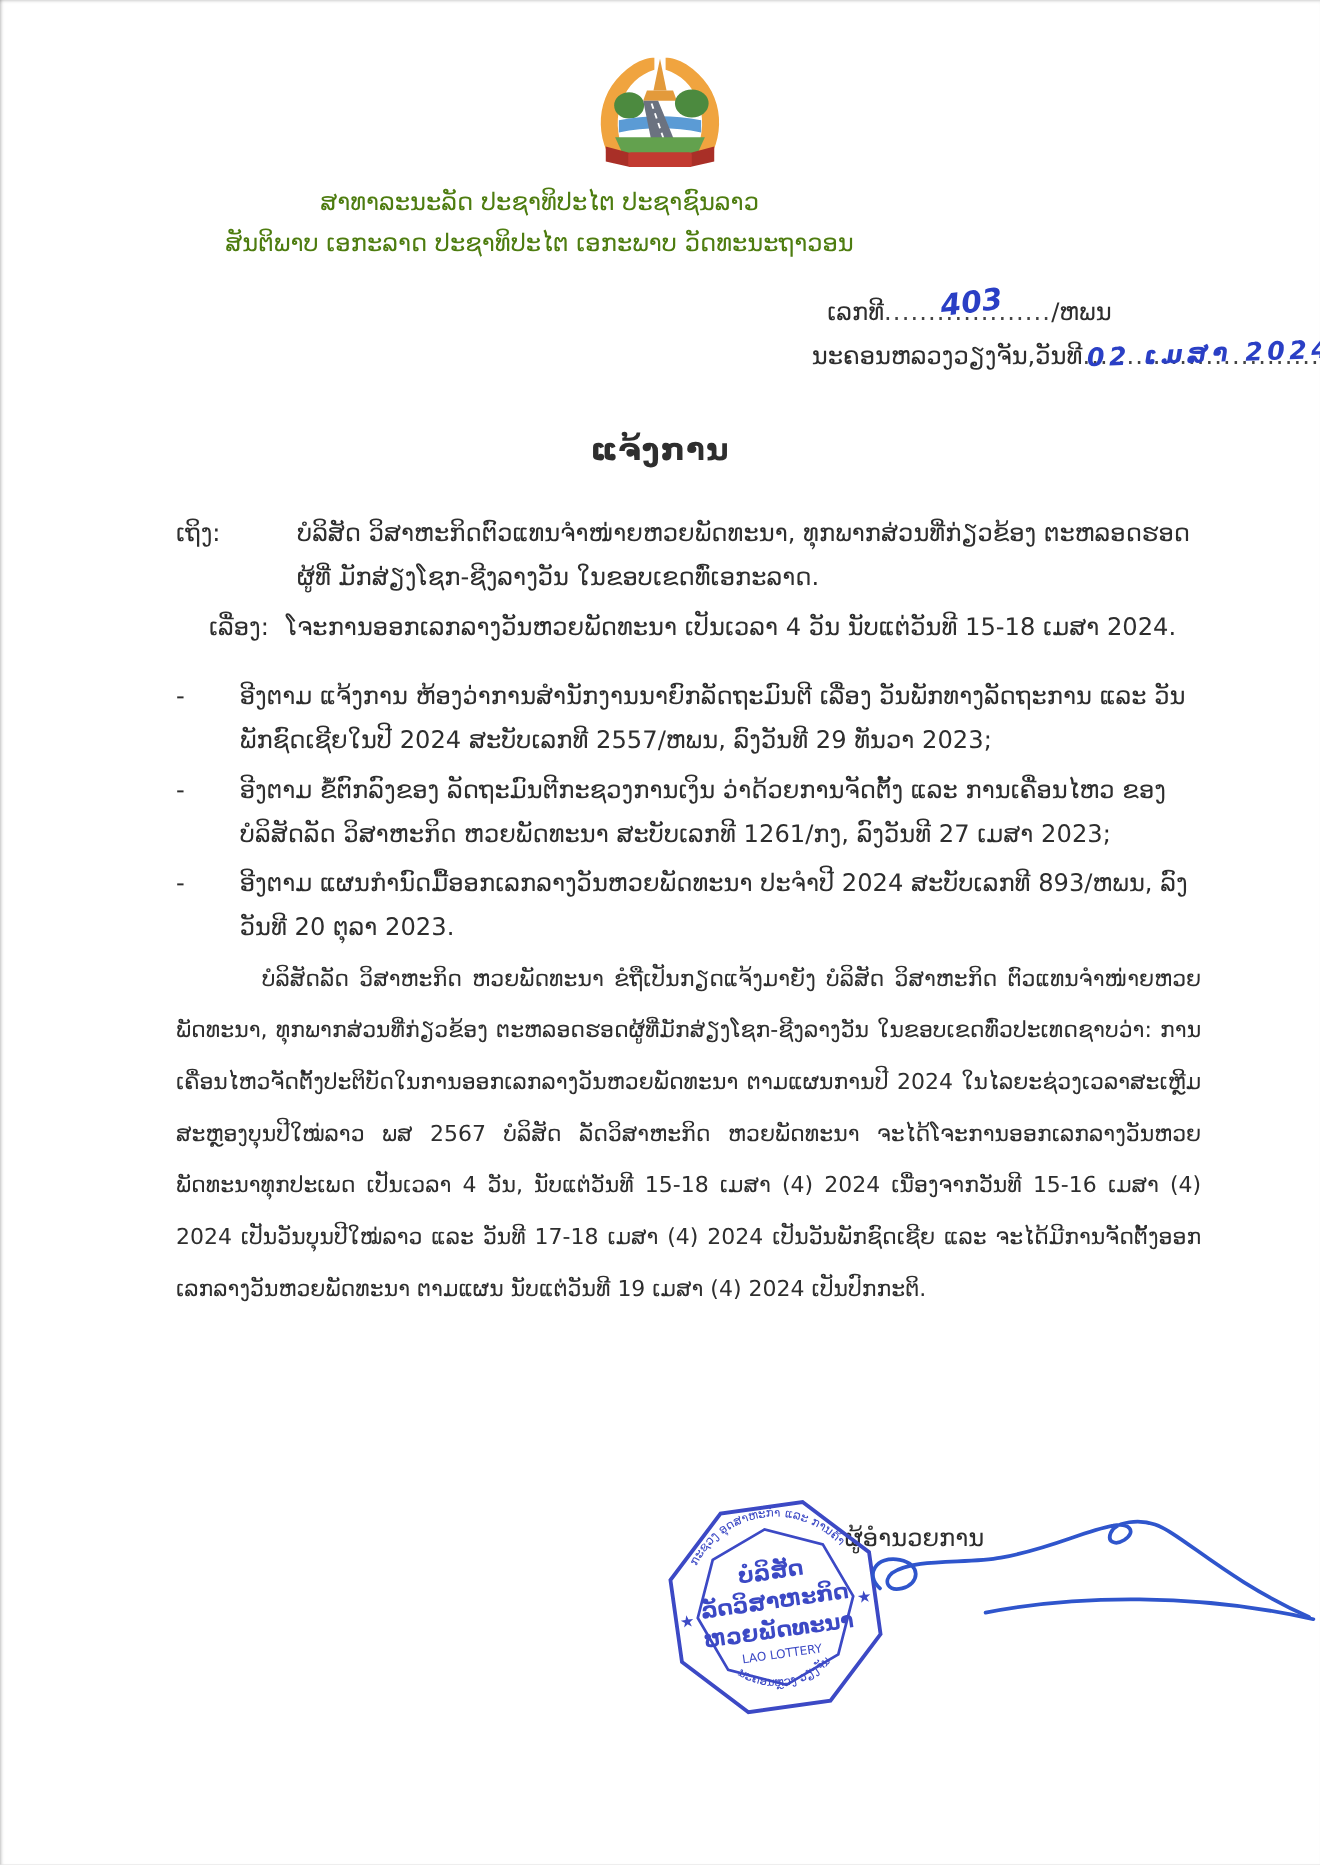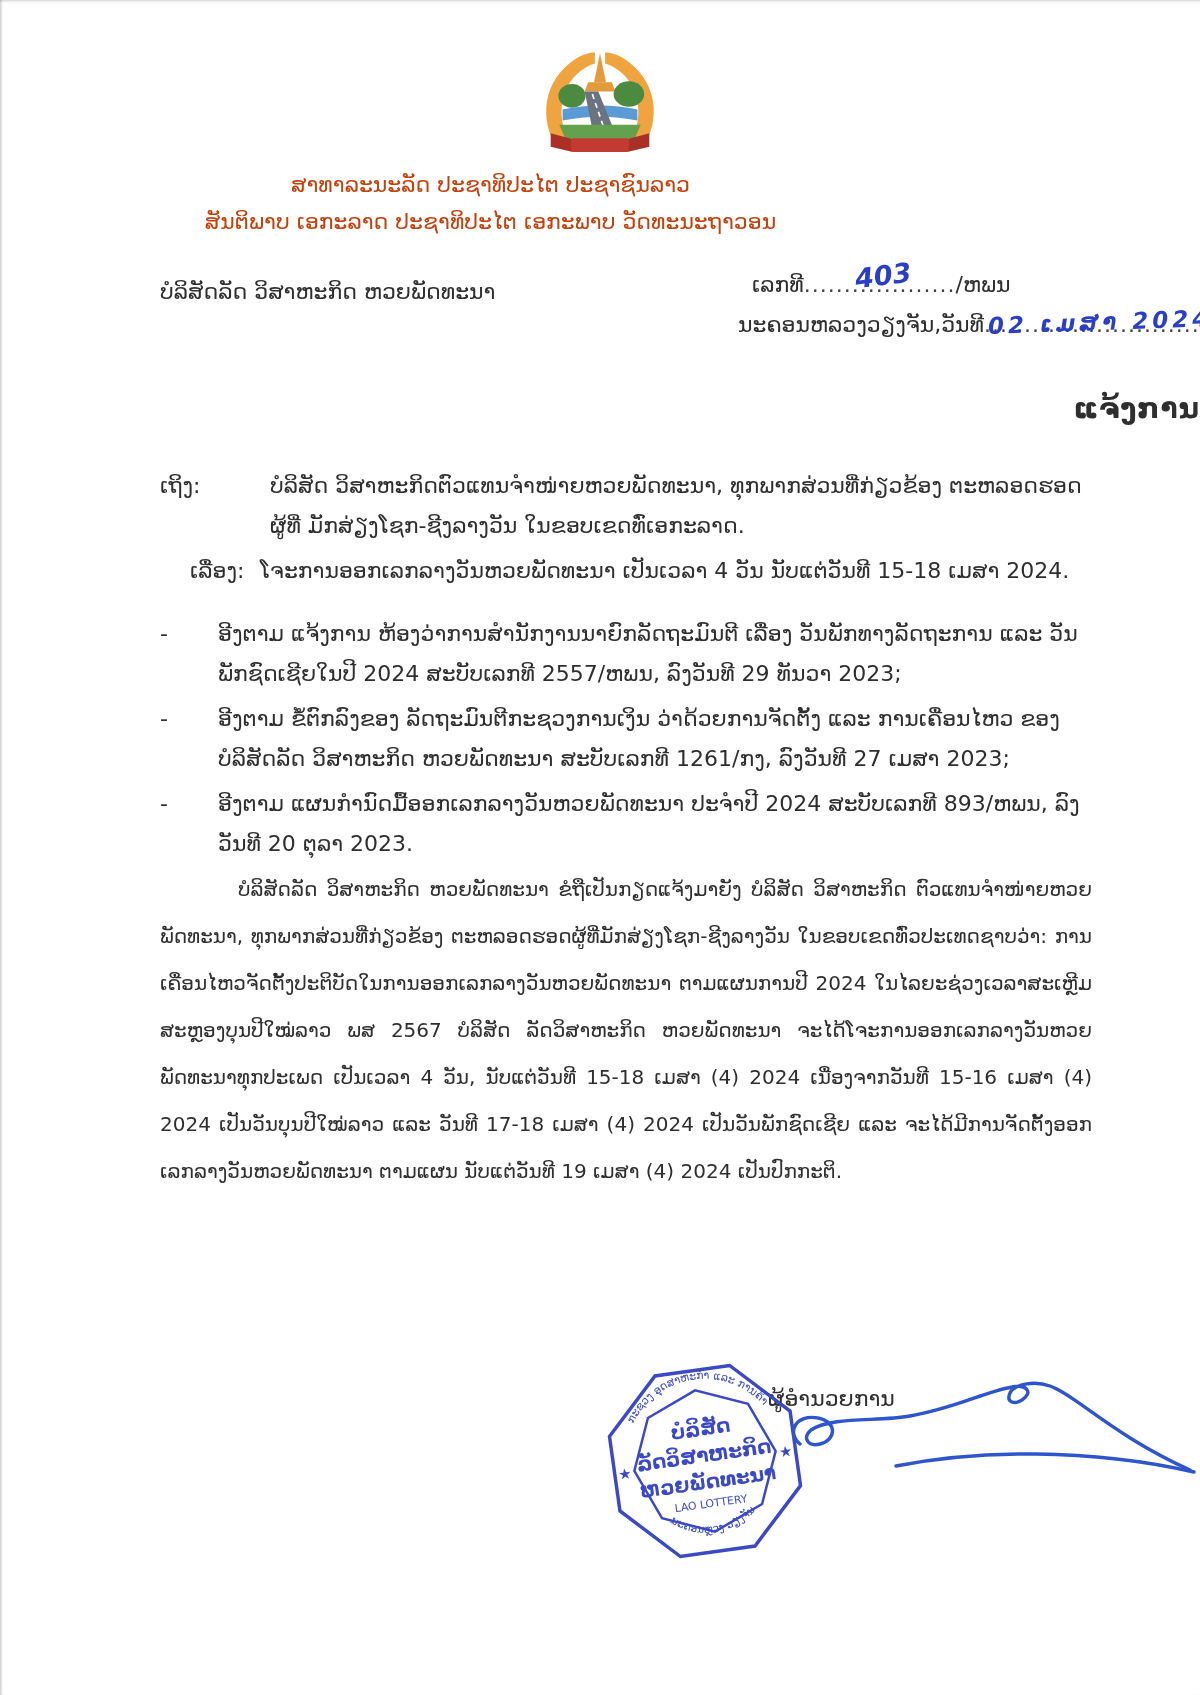--- a/index.html
+++ b/index.html
@@ -9,37 +9,37 @@
     margin:0 auto;
     background:#ffffff;
     font-family:"DejaVu Sans", sans-serif;
     color:#2e2e2e;
     overflow:hidden;
     box-shadow:inset 3px 0 3px -2px rgba(0,0,0,.25), inset 0 3px 3px -2px rgba(0,0,0,.18);
   }
   .abs{position:absolute;}
   
   .emblem-wrap{left:512px;top:38px;width:176px;height:136px;}
-  .motto{left:0;width:981px;text-align:center;font-size:22px;color:#c2410c;}
+  .motto{left:0;width:981px;text-align:center;font-size:22px;color:#4d7c0f;}
   .motto1{top:172px;}
   .motto2{top:209px;}
   .org-line{left:160px;top:279px;font-size:22px;}
   .ref-line{left:752px;top:272px;font-size:22px;white-space:nowrap;}
   .ref-num-wrap{position:relative;display:inline-block;}
   .dots{letter-spacing:1px;color:#444;}
   .handwrite{
     color:#2a3fc5;
     font-style:italic;
     font-weight:bold;
   }
   .ref-num-hand{position:absolute;left:34%;bottom:6px;font-size:27px;transform:rotate(-7deg);}
   .date-line{left:738px;top:312px;font-size:22px;white-space:nowrap;}
   .date-hand{position:absolute;left:4px;bottom:2px;font-size:23px;letter-spacing:4px;white-space:nowrap;transform:rotate(-2deg);}
   
-  .doc-title{left:0;top:392px;width:1200px;text-align:right;font-size:28px;font-weight:bold;letter-spacing:1px;}
+  .doc-title{left:0;top:392px;width:1200px;text-align:center;font-size:28px;font-weight:bold;letter-spacing:1px;}
   
   .labeled-row{left:160px;width:935px;display:flex;font-size:22px;line-height:40px;}
   .row-to{top:466px;gap:40px;}
   .row-subject{top:551px;margin-left:30px;}
   .row-label{flex:0 0 70px;}
   .row-text{flex:1;}
   
   .refs{left:160px;top:614px;width:935px;font-size:22px;}
   .ref-item{display:flex;line-height:40px;margin-bottom:5px;}
   .ref-dash{flex:0 0 58px;}
@@ -80,21 +80,20 @@
 
       <polygon points="32,112 58,119 58,134 32,128" fill="#a92f27"></polygon>
       <polygon points="148,112 122,119 122,134 148,128" fill="#a92f27"></polygon>
       <rect x="56" y="118" width="68" height="16" rx="3" fill="#c23a31"></rect>
     </svg>
   </div>
 
   <div class="abs motto motto1">ສາທາລະນະລັດ ປະຊາທິປະໄຕ ປະຊາຊົນລາວ</div>
   <div class="abs motto motto2">ສັນຕິພາບ ເອກະລາດ ປະຊາທິປະໄຕ ເອກະພາບ ວັດທະນະຖາວອນ</div>
 
-  <div class="abs org-line">ບໍລິສັດລັດ ວິສາຫະກິດ ຫວຍພັດທະນາ</div>
 
   <div class="abs ref-line">
     <span>ເລກທີ</span><span class="ref-num-wrap"><span class="dots">...................</span><span class="handwrite ref-num-hand">403</span></span><span>/ຫພນ</span>
   </div>
 
   <div class="abs date-line">
     <span>ນະຄອນຫລວງວຽງຈັນ,ວັນທີ</span><span class="ref-num-wrap"><span class="dots">...........................</span><span class="handwrite date-hand">02 ເມສາ 2024</span></span>
   </div>
 
   <div class="abs doc-title">ແຈ້ງການ</div>

